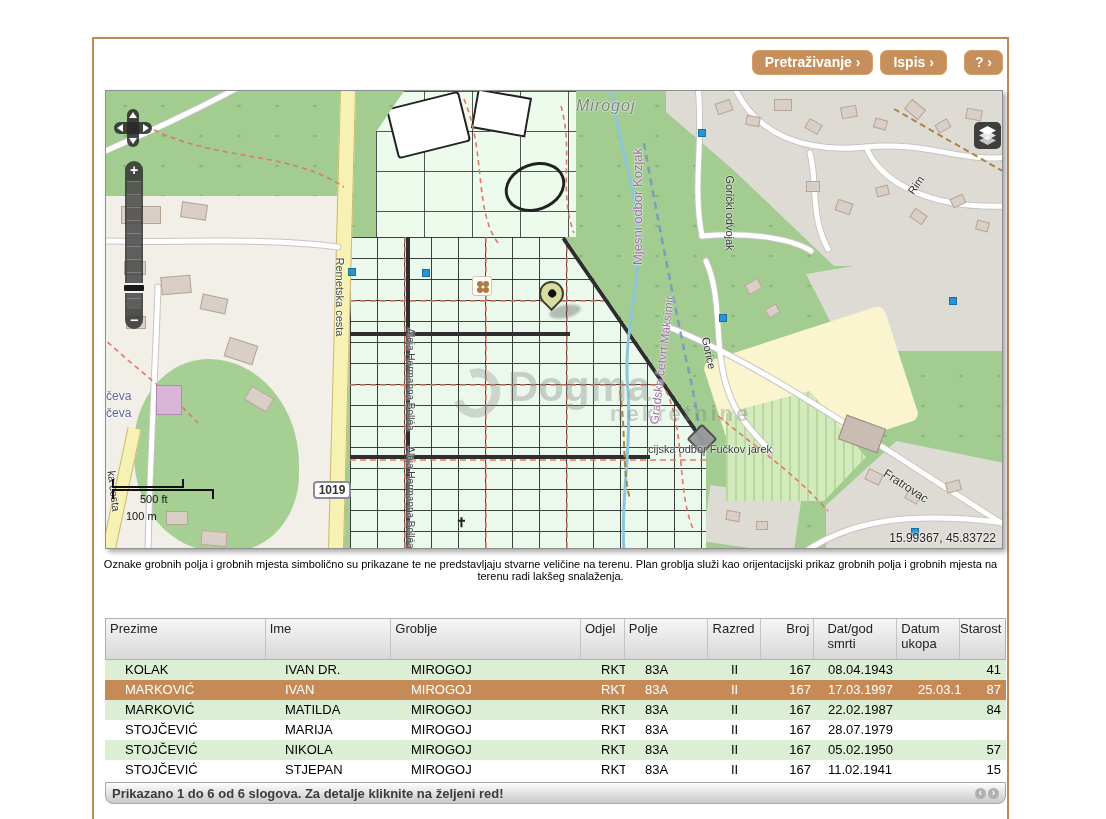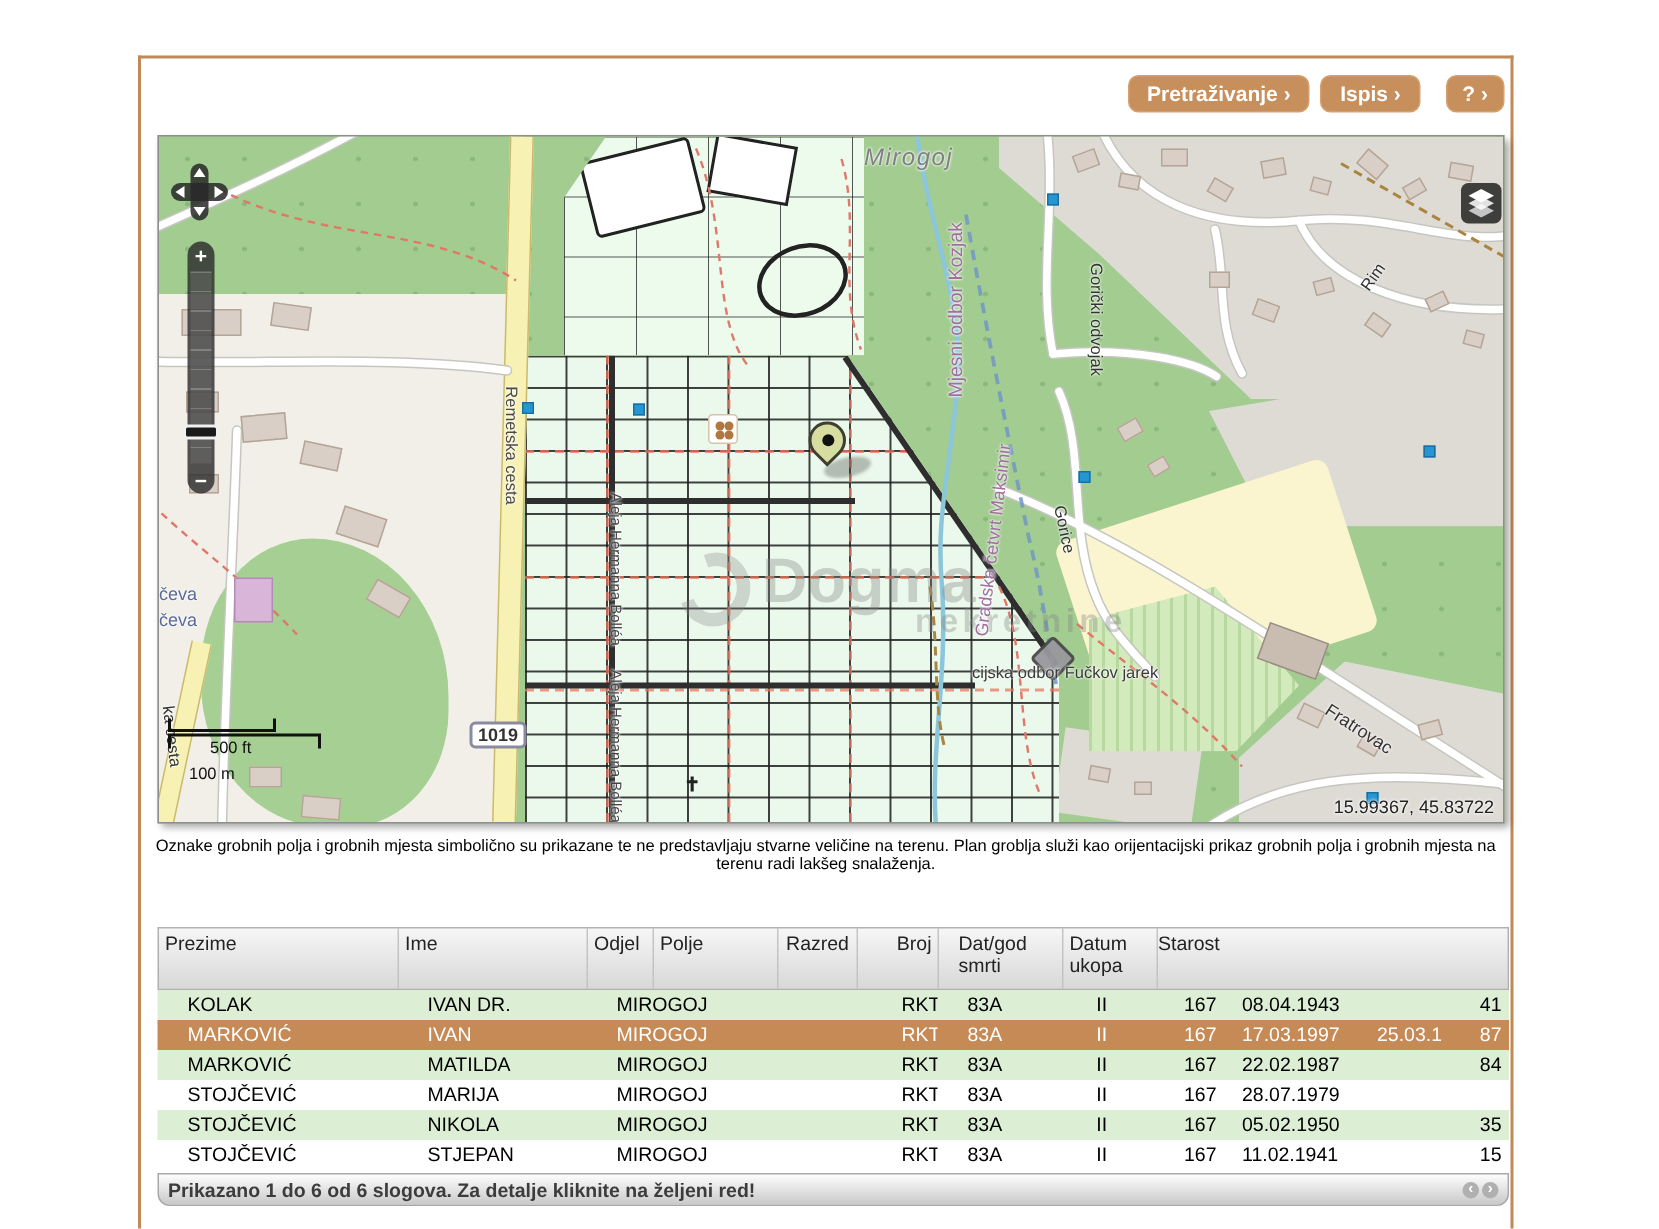--- a/index.html
+++ b/index.html
@@ -332,20 +332,21 @@
     </div>
     <div class="coords">15.99367, 45.83722</div>
   </div>
 
   <div class="note">Oznake grobnih polja i grobnih mjesta simbolično su prikazane te ne predstavljaju stvarne veličine na terenu. Plan groblja služi kao orijentacijski prikaz grobnih polja i grobnih mjesta na terenu radi lakšeg snalaženja.</div>
 
   <div class="tablewrap">
     <div class="thead">
         <div class="hcell c0">Prezime</div>
         <div class="hcell c1">Ime</div>
+        <div class="hcell c2">Groblje</div>
         <div class="hcell c3">Odjel</div>
         <div class="hcell c4">Polje</div>
         <div class="hcell c5">Razred</div>
         <div class="hcell c6">Broj</div>
         <div class="hcell c7">Dat/god smrti</div>
         <div class="hcell c8">Datum ukopa</div>
         <div class="hcell c9">Starost</div>
       </div>
     <div>
         <div class="trow r-green">
@@ -399,21 +400,21 @@
         <div class="trow r-green">
           <div class="tcell c0">STOJČEVIĆ</div>
           <div class="tcell c1">NIKOLA</div>
           <div class="tcell c2">MIROGOJ</div>
           <div class="tcell c3">RKT</div>
           <div class="tcell c4">83A</div>
           <div class="tcell c5">II</div>
           <div class="tcell c6">167</div>
           <div class="tcell c7">05.02.1950</div>
           <div class="tcell c8"></div>
-          <div class="tcell c9">35</div>
+          <div class="tcell c9">57</div>
         </div>
         <div class="trow r-white">
           <div class="tcell c0">STOJČEVIĆ</div>
           <div class="tcell c1">STJEPAN</div>
           <div class="tcell c2">MIROGOJ</div>
           <div class="tcell c3">RKT</div>
           <div class="tcell c4">83A</div>
           <div class="tcell c5">II</div>
           <div class="tcell c6">167</div>
           <div class="tcell c7">11.02.1941</div>

